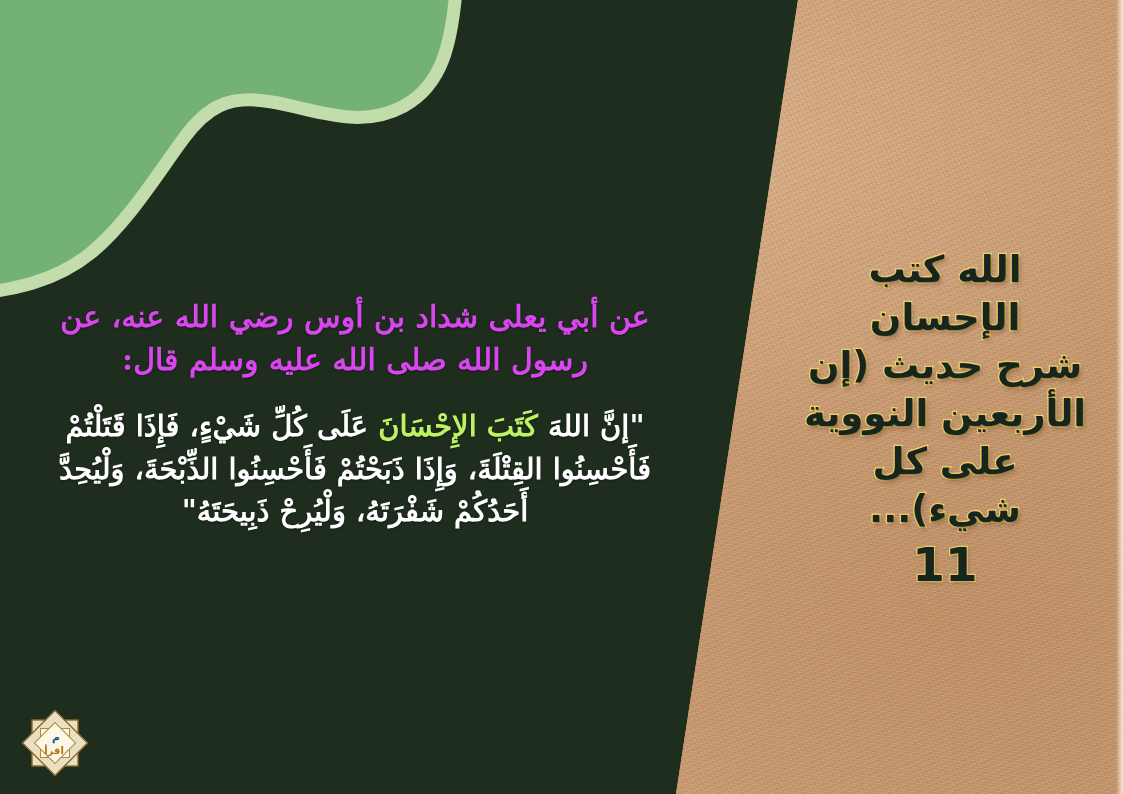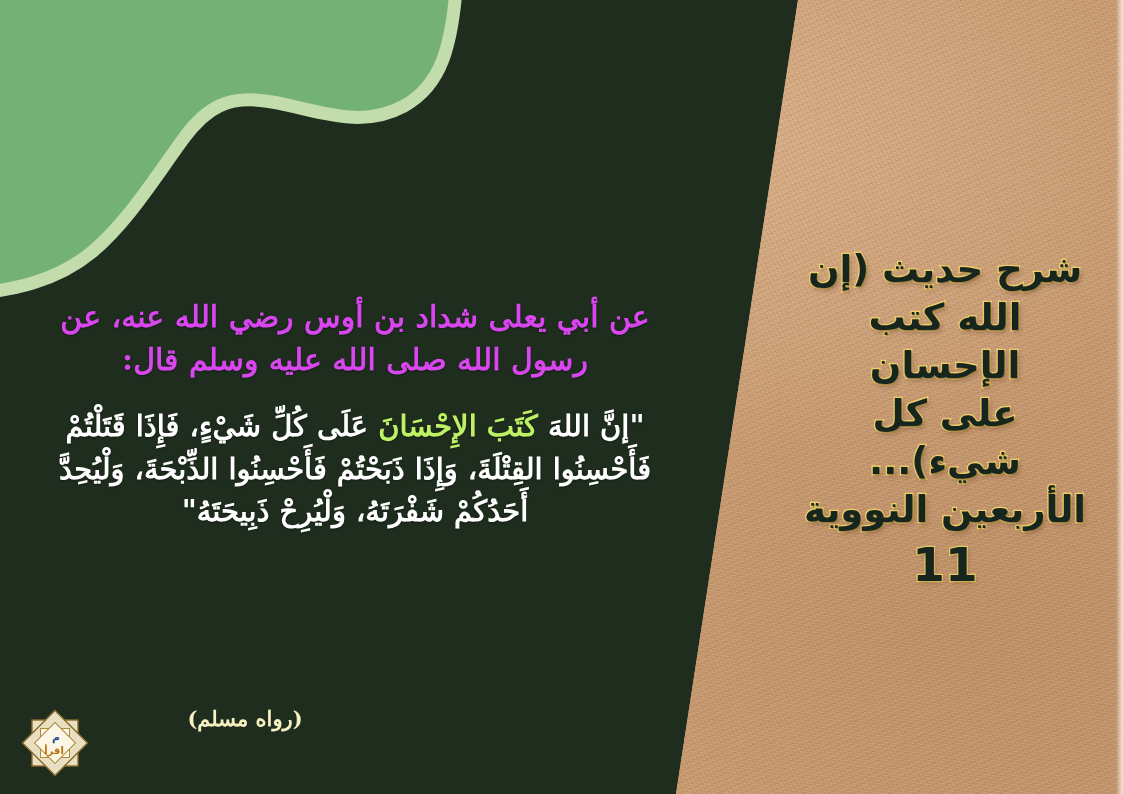--- a/index.html
+++ b/index.html
@@ -172,23 +172,20 @@
 
   <div class="content">
 
     <div class="body-text">
       <p class="narrator">عن أبي يعلى شداد بن أوس رضي الله عنه، عن رسول الله صلى الله عليه وسلم قال:</p>
       <p class="hadith">
         <span>"إنَّ اللهَ </span><span class="hl">كَتَبَ الإِحْسَانَ</span><span> عَلَى كُلِّ شَيْءٍ، فَإِذَا قَتَلْتُمْ فَأَحْسِنُوا القِتْلَةَ، وَإِذَا ذَبَحْتُمْ فَأَحْسِنُوا الذِّبْحَةَ، وَلْيُحِدَّ أَحَدُكُمْ شَفْرَتَهُ، وَلْيُرِحْ ذَبِيحَتَهُ"</span>
       </p>
     </div>
 
-    <div class="source-row">
-      <span class="source">(رواه مسلم)</span>
-    </div>
 
     <div class="logo">
       <svg viewBox="0 0 74 74" xmlns="http://www.w3.org/2000/svg" aria-hidden="true">
         <g transform="translate(37,37)">
           <g>
             <rect x="-23" y="-23" width="46" height="46" fill="#e9dfc2" stroke="#8a6a2a" stroke-width="1.4"></rect>
             <rect x="-23" y="-23" width="46" height="46" fill="#e9dfc2" stroke="#8a6a2a" stroke-width="1.4" transform="rotate(45)"></rect>
           </g>
           <g>
             <rect x="-14.5" y="-14.5" width="29" height="29" fill="#fbf6e6" stroke="#b08a36" stroke-width="1"></rect>
@@ -196,20 +193,20 @@
           </g>
           <text x="1" y="-2" font-family="DejaVu Sans, sans-serif" font-size="11" font-weight="700" fill="#2c4f8a" text-anchor="middle">م</text>
           <text x="-1" y="11" font-family="DejaVu Sans, sans-serif" font-size="10" font-weight="700" fill="#b8720f" text-anchor="middle">اقرأ</text>
         </g>
       </svg>
     </div>
 
   </div>
 
   <div class="title-block">
+    <span class="title-line">الله كتب الإحسان</span>
     <span class="title-line">شرح حديث (إن</span>
-    <span class="title-line">الله كتب الإحسان</span>
+    <span class="title-line">الأربعين النووية</span>
     <span class="title-line">على كل شيء)...</span>
-    <span class="title-line">الأربعين النووية</span>
     <span class="title-number">11</span>
   </div>
 
 </div>
 
 </body></html>

